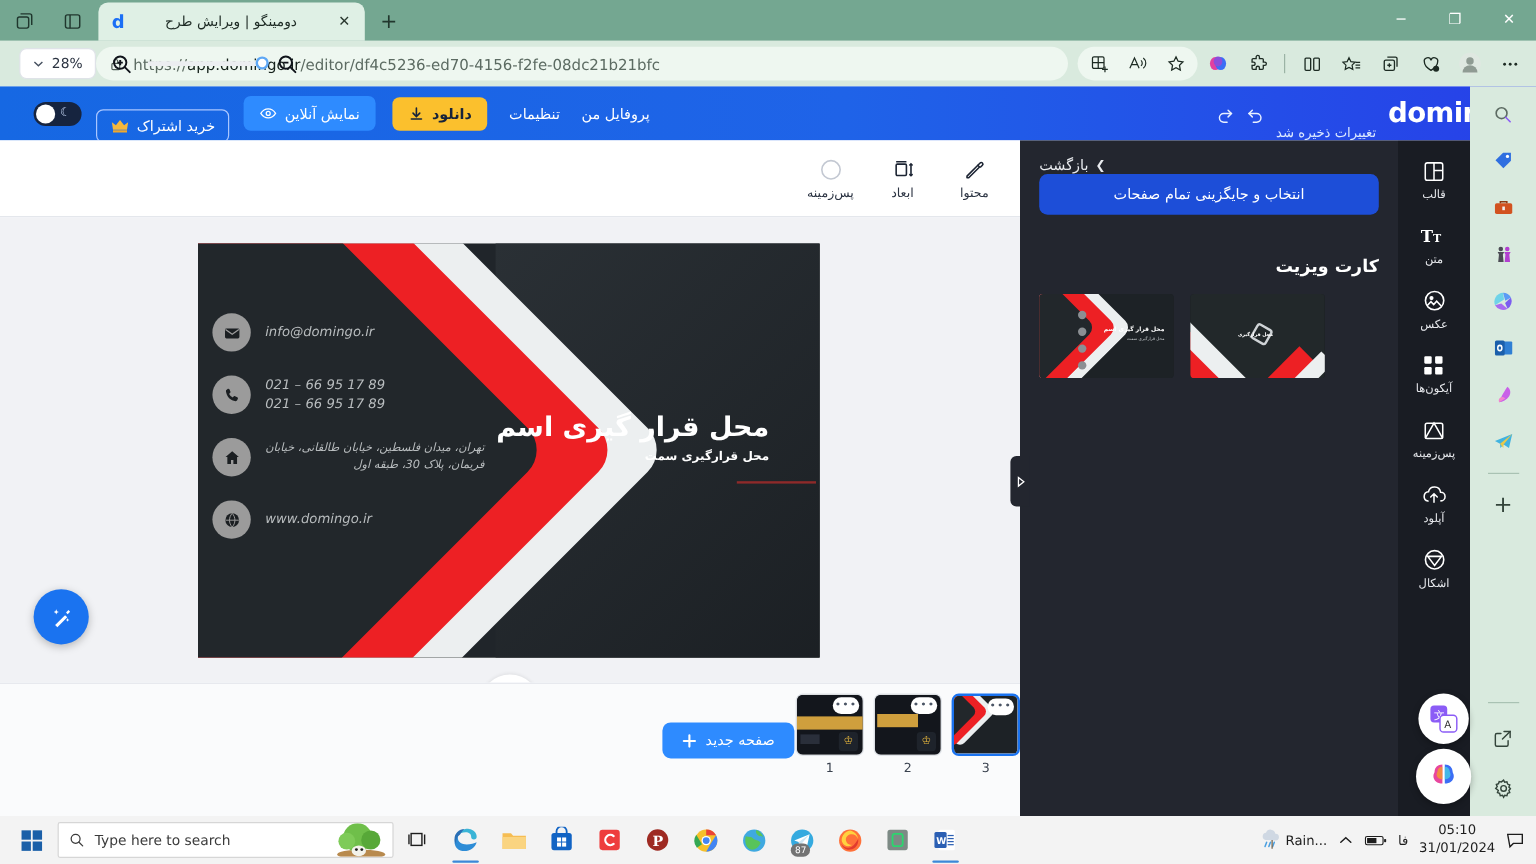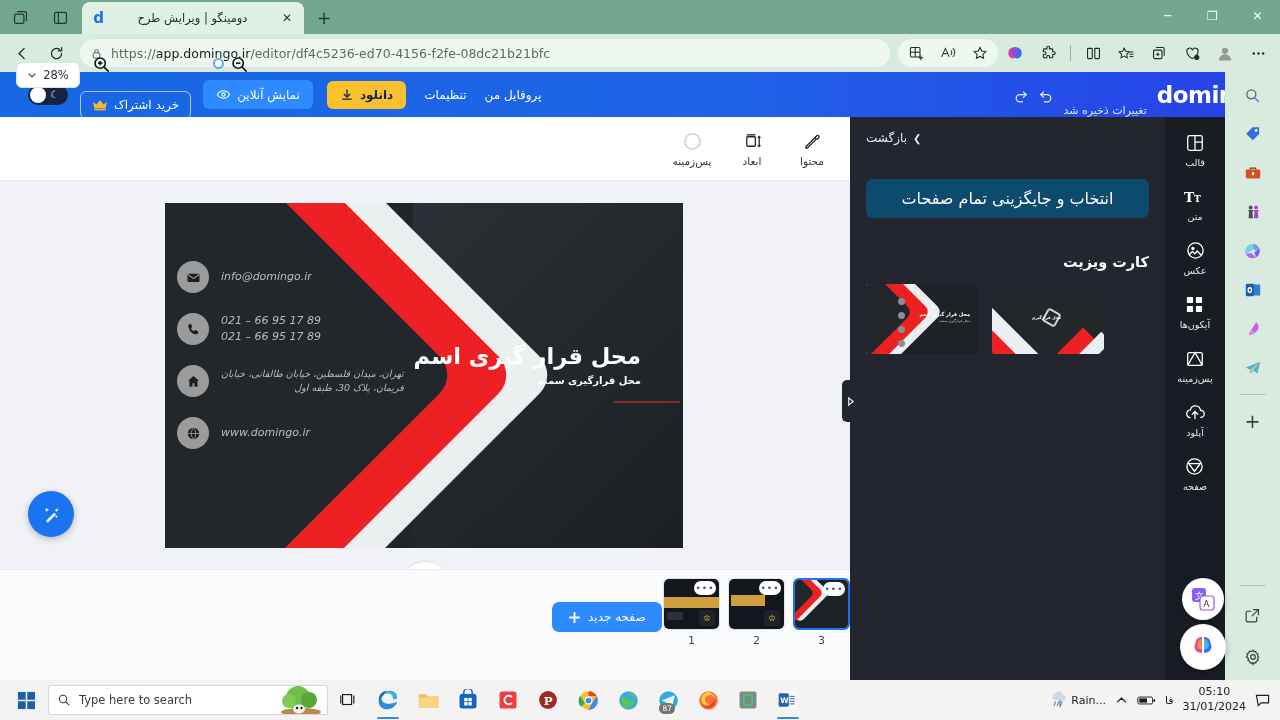--- a/index.html
+++ b/index.html
@@ -186,21 +186,21 @@
   .bottombar {
     position: absolute; left: 0; top: 569px; width: 850px; height: 111px;
     background: #fafbfc; border-top: 1px solid #e7e9ee;
   }
   .zoomrow {
     position: absolute; left: 16px; top: 40px; display: flex; align-items: center; gap: 12px;
   }
   .zoom-sel {
     width: 64px; height: 26px; border: 1px solid #dfe3e8; border-radius: 6px;
     display: flex; align-items: center; justify-content: center; gap: 6px;
-    font-size: 11.5px; color: #2a3240; background: #fff; margin-top: 22px;
+    font-size: 11.5px; color: #2a3240; background: #fff;
   }
   .slider { width: 95px; height: 4px; background: #eceef1; border-radius: 3px; position: relative; }
   .slider .thumb {
     position: absolute; right: -6px; top: -4px; width: 11px; height: 11px;
     border-radius: 50%; border: 2px solid #5fa8f5; background: #fff;
   }
   .newpage-btn {
     position: absolute; left: 552px; top: 602px; background: #2e8bff; color: #fff;
     border-radius: 7px; padding: 8px 16px; font-size: 12px; direction: rtl;
     display: flex; align-items: center; gap: 7px;
@@ -227,22 +227,22 @@
   
   .panel {
     position: absolute; left: 850px; top: 117px; width: 315px; height: 563px;
     background: #23262f; direction: rtl; padding: 14px 16px; color: #fff;
   }
   .panel-back {
     display: flex; align-items: center; justify-content: flex-start; gap: 6px;
     font-size: 12px; color: #e9ebef; flex-direction: row-reverse; float: left;
   }
   .panel-btn {
-    margin-top: 34px; width: 100%; background: #0c4a6e; color: #fff;
-    border-radius: 7px; padding: 10px 0; text-align: center; font-size: 16px;
+    width: 100%; background: #1d4ed8; color: #fff;
+    border-radius: 7px; padding: 10px 0; text-align: center; font-size: 12px;
   }
   .panel-sec-title { margin-top: 36px; font-size: 14.5px; font-weight: 700; text-align: right; }
   .tmpls { display: flex; gap: 14px; margin-top: 14px; flex-direction: row-reverse; }
   .tmpl { width: 112px; height: 70px; border-radius: 3px; overflow: hidden; position: relative; background: #1b1f22; }
   .collapse-handle {
     position: absolute; left: 842px; top: 380px; width: 16px; height: 42px;
     background: #23262f; border-radius: 5px 0 0 5px; display: flex;
     align-items: center; justify-content: center; color: #fff; font-size: 9px;
   }
 
@@ -752,21 +752,21 @@
       </div>
       <div class="sb-lbl">آپلود</div>
     </div>
     <div class="sb-item">
       <div class="sb-ico">
         <svg width="21" height="21" viewBox="0 0 22 22" fill="none" stroke="#fff" stroke-width="1.4">
           <circle cx="11" cy="11" r="8"></circle>
             <path d="M5 8h12l-6 8z"></path>
         </svg>
       </div>
-      <div class="sb-lbl">صفحه</div>
+      <div class="sb-lbl">اشکال</div>
     </div>
   </div>
 
   <div class="edgebar">
     <div class="eb-ico">
       <svg width="17" height="17" viewBox="0 0 20 20" fill="none" stroke="#5d6b63" stroke-width="1.6">
         <circle cx="8.6" cy="8.6" r="5.3"></circle>
           <line x1="12.6" y1="12.6" x2="17" y2="17" stroke="#8b5cf6" stroke-linecap="round"></line>
       </svg>
     </div>

